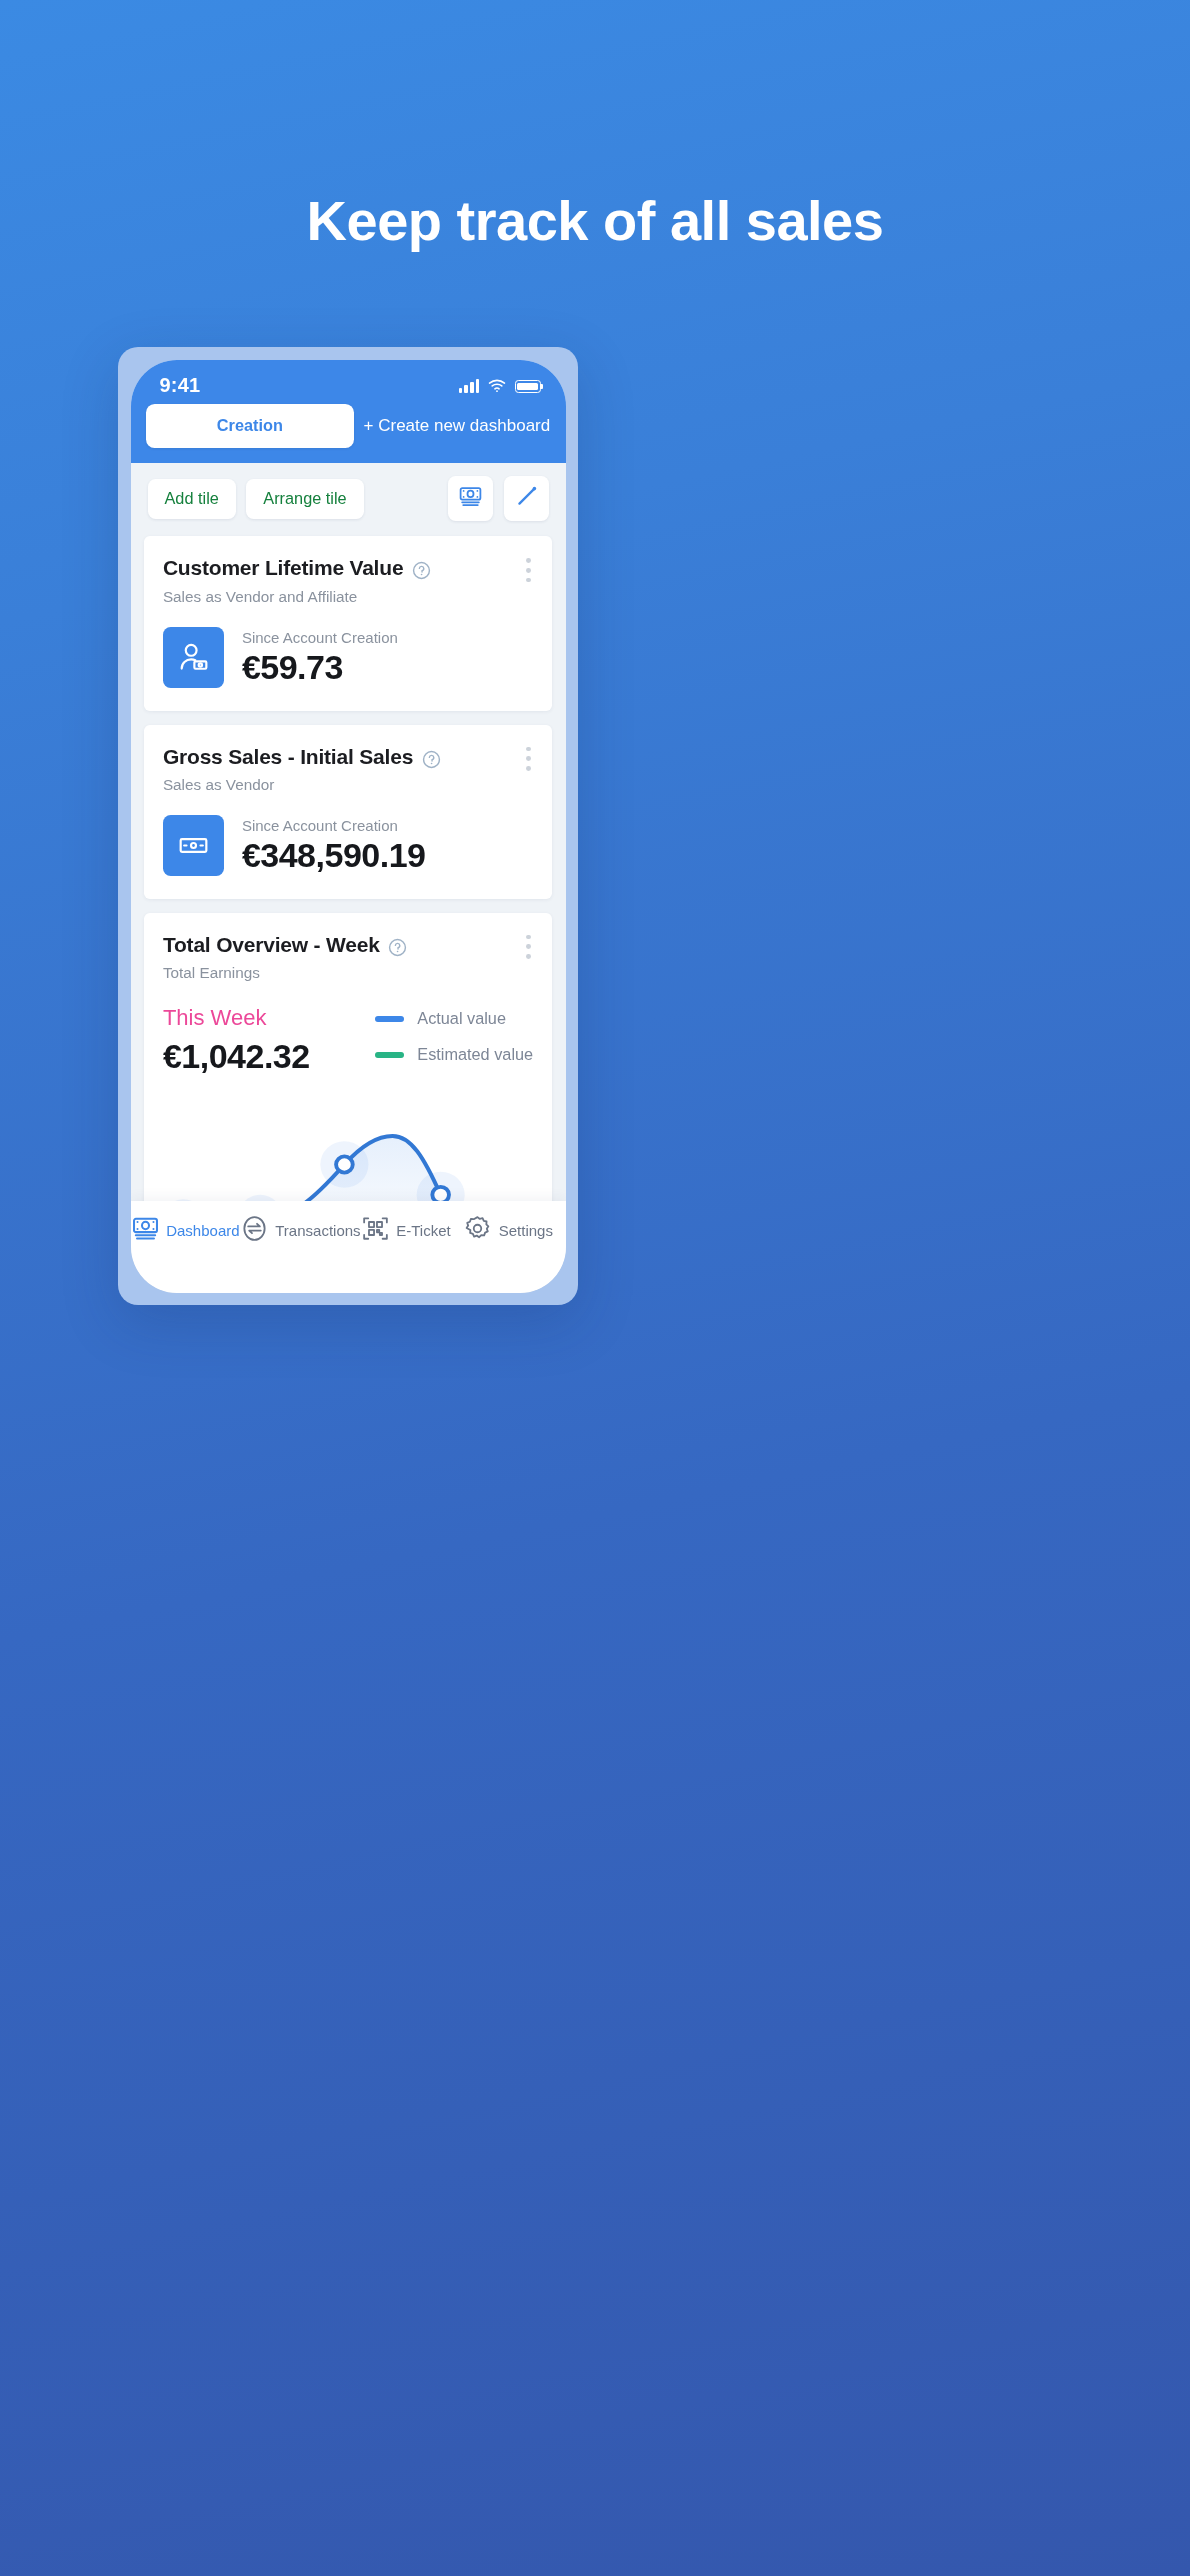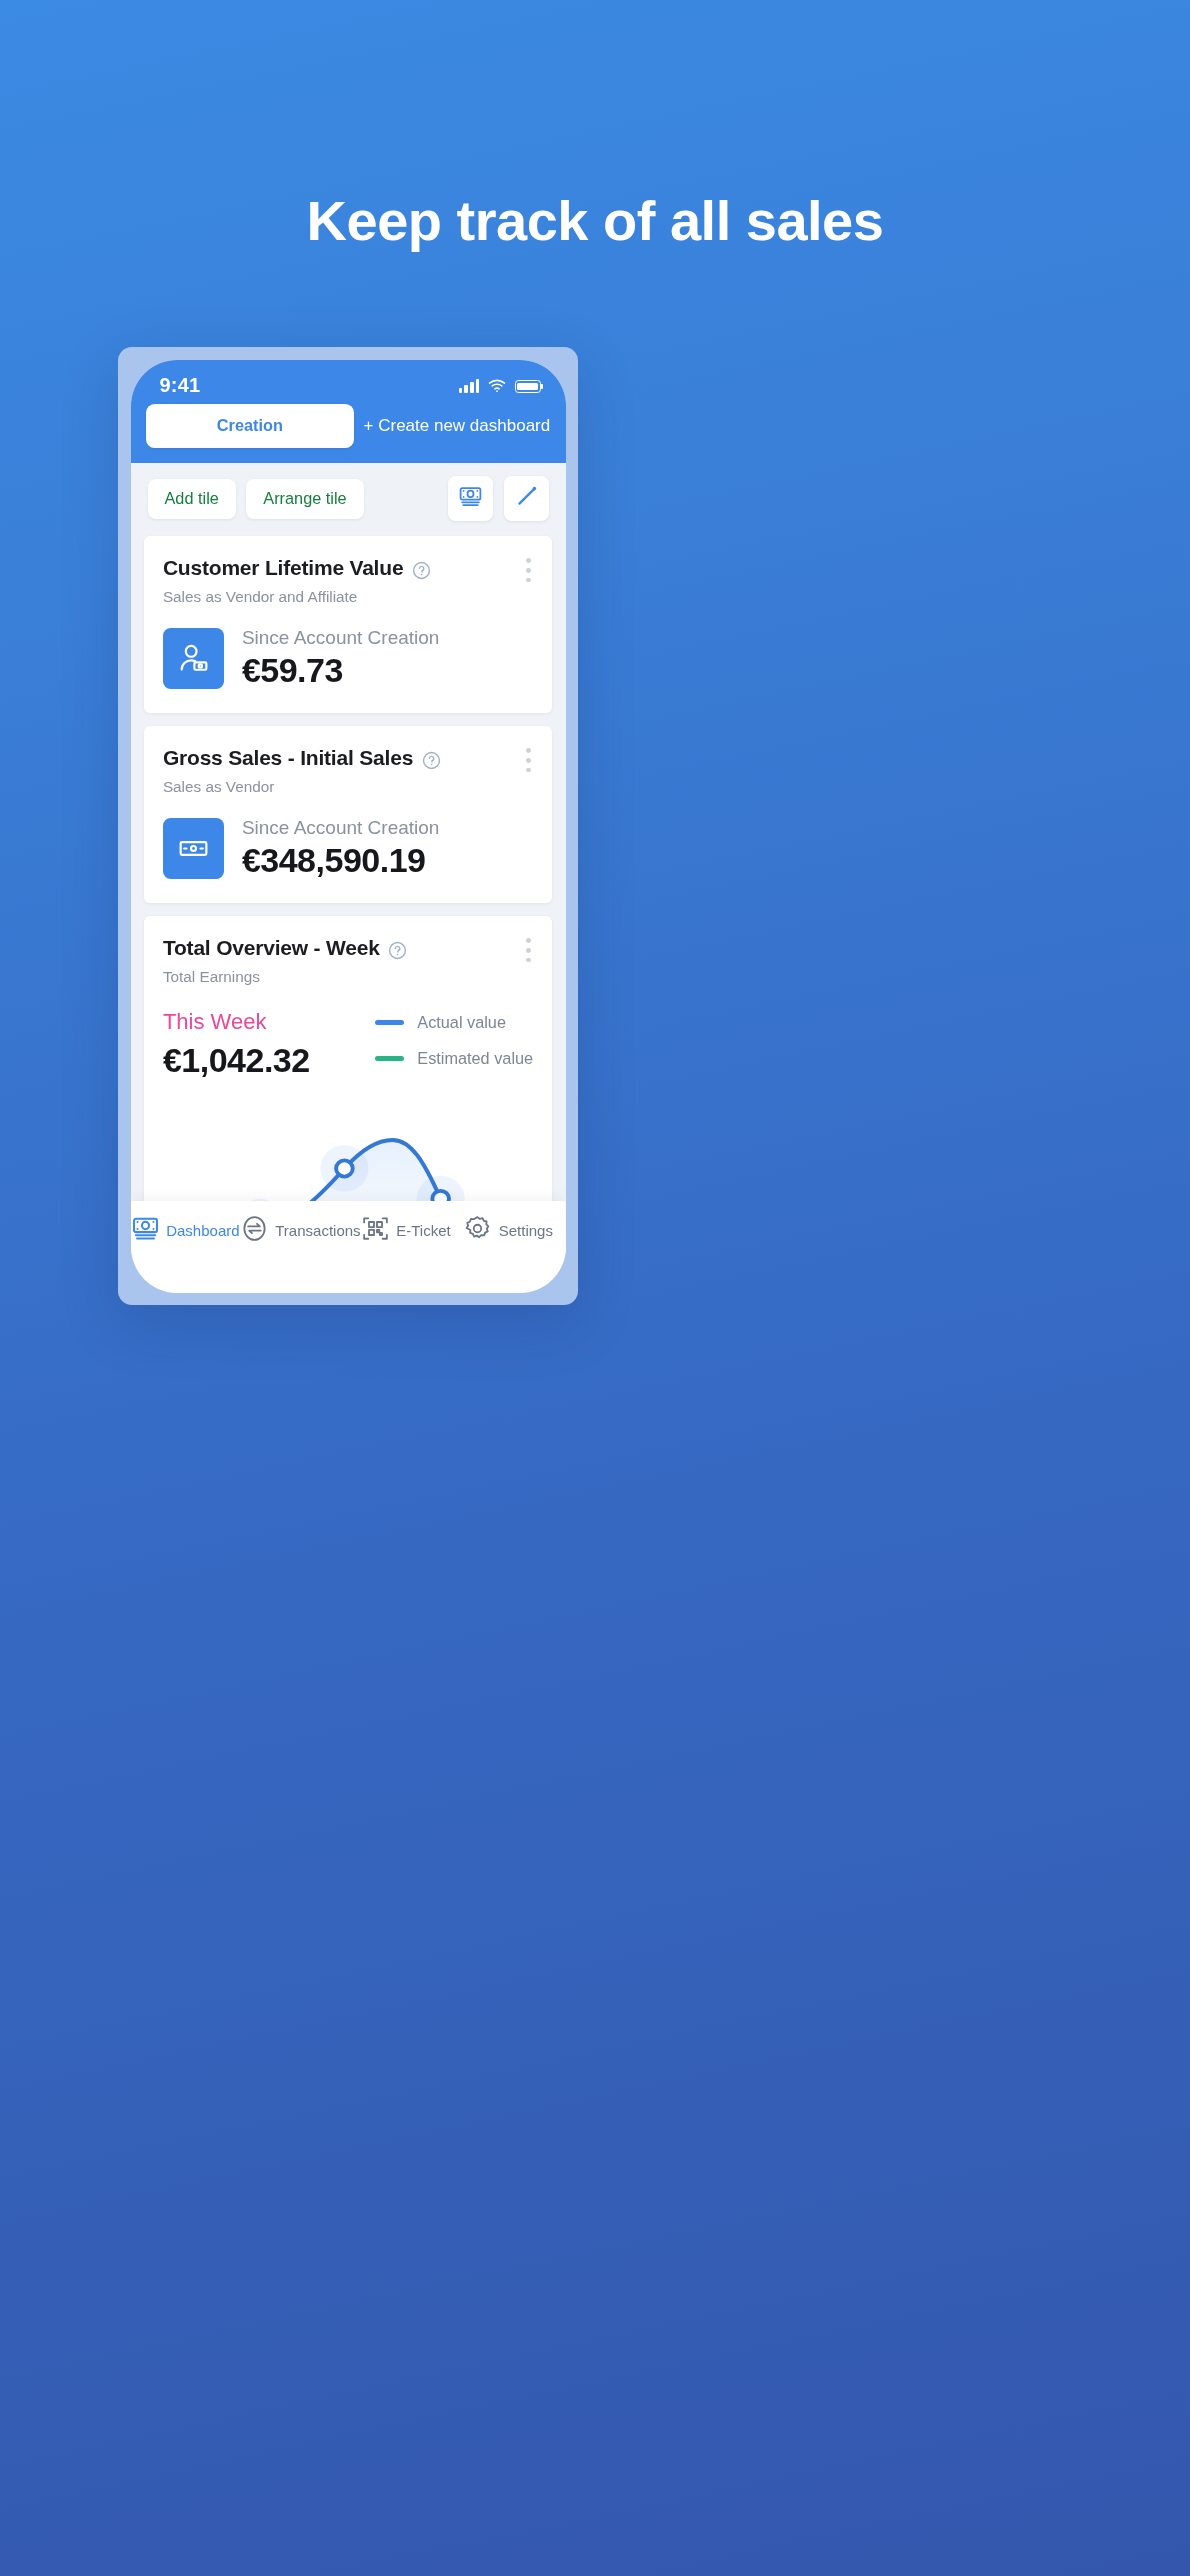--- a/index.html
+++ b/index.html
@@ -16,21 +16,21 @@
     text-align:center; color:#ffffff;
     font-size:56px; font-weight:bold; line-height:1.17;
     letter-spacing:-0.5px;
   }
 
   
   .phone {
     position:absolute; left:118px; top:347px;
     width:460px; height:958px;
     background:#a9c5ee;
-    border-radius:14px;
+    border-radius:20px;
     padding:12.5px;
     box-shadow:0 17px 58px rgba(20,40,90,0.20);
   }
   .screen {
     width:100%; height:100%;
     background:#eff3f7;
     border-radius:46px;
     overflow:hidden;
     position:relative;
   }
@@ -106,21 +106,21 @@
     display:flex; flex-direction:column; gap:4.8px; align-items:center;
   }
   .kebab i { width:4.8px; height:4.8px; border-radius:50%; background:#ccd2da; display:block; }
   .card-sub { font-size:15.3px; color:#8a929e; margin-top:7.7px; }
 
   .metric { display:flex; align-items:center; gap:18px; margin-top:21px; }
   .metric-ic {
     width:61px; height:61px; border-radius:7.7px; background:#3d87e8;
     display:flex; align-items:center; justify-content:center; flex:none;
   }
-  .metric-period { font-size:19px; color:#8a929e; }
+  .metric-period { font-size:15px; color:#8a929e; }
   .metric-value { font-size:34px; font-weight:bold; color:#16181c; margin-top:1.9px; letter-spacing:-0.5px; }
 
   
   .chart-top { display:flex; margin-top:23px; }
   .chart-left { flex:1; }
   .chart-week-label { font-size:22px; color:#ec4899; }
   .chart-week-value { font-size:34px; font-weight:bold; color:#16181c; margin-top:5.8px; letter-spacing:-0.5px; }
   .legend { padding-top:3.8px; }
   .legend-row { display:flex; align-items:center; gap:13.4px; margin-bottom:17px; }
   .legend-swatch { width:29px; height:5.8px; border-radius:2.9px; flex:none; }

